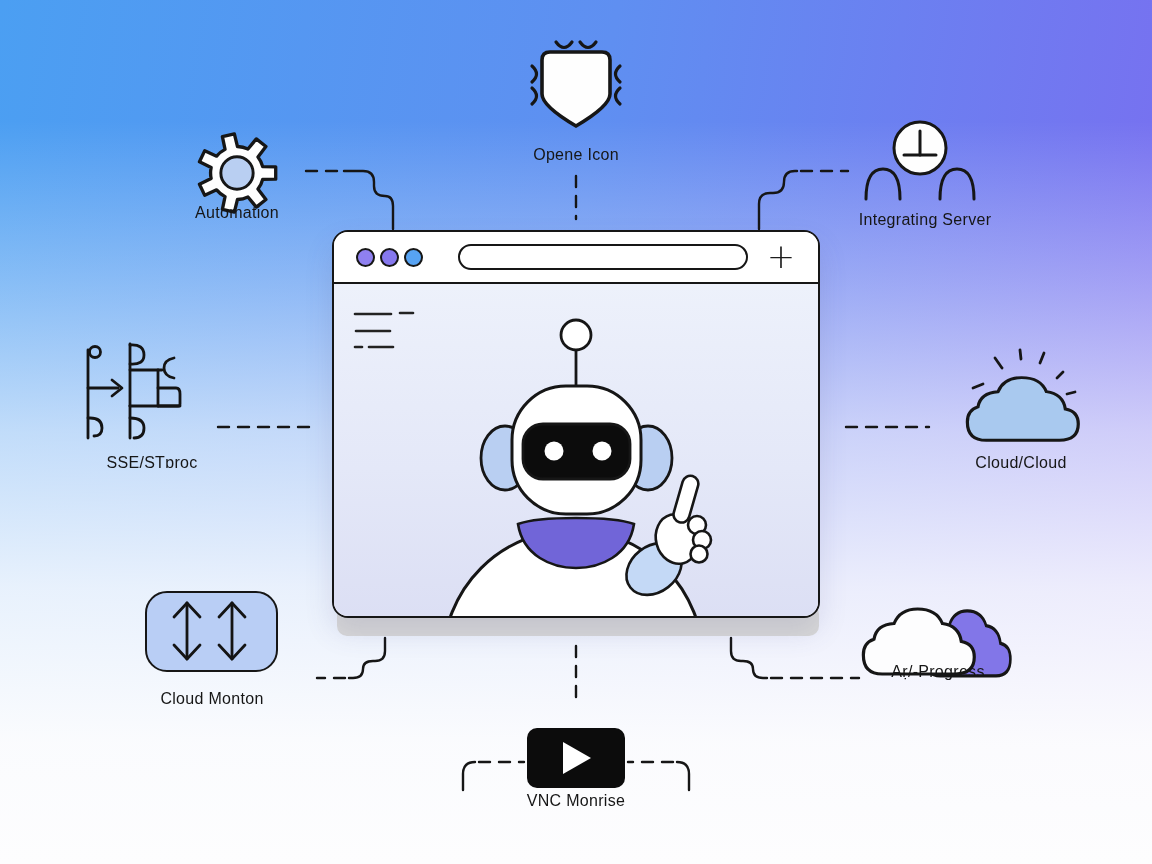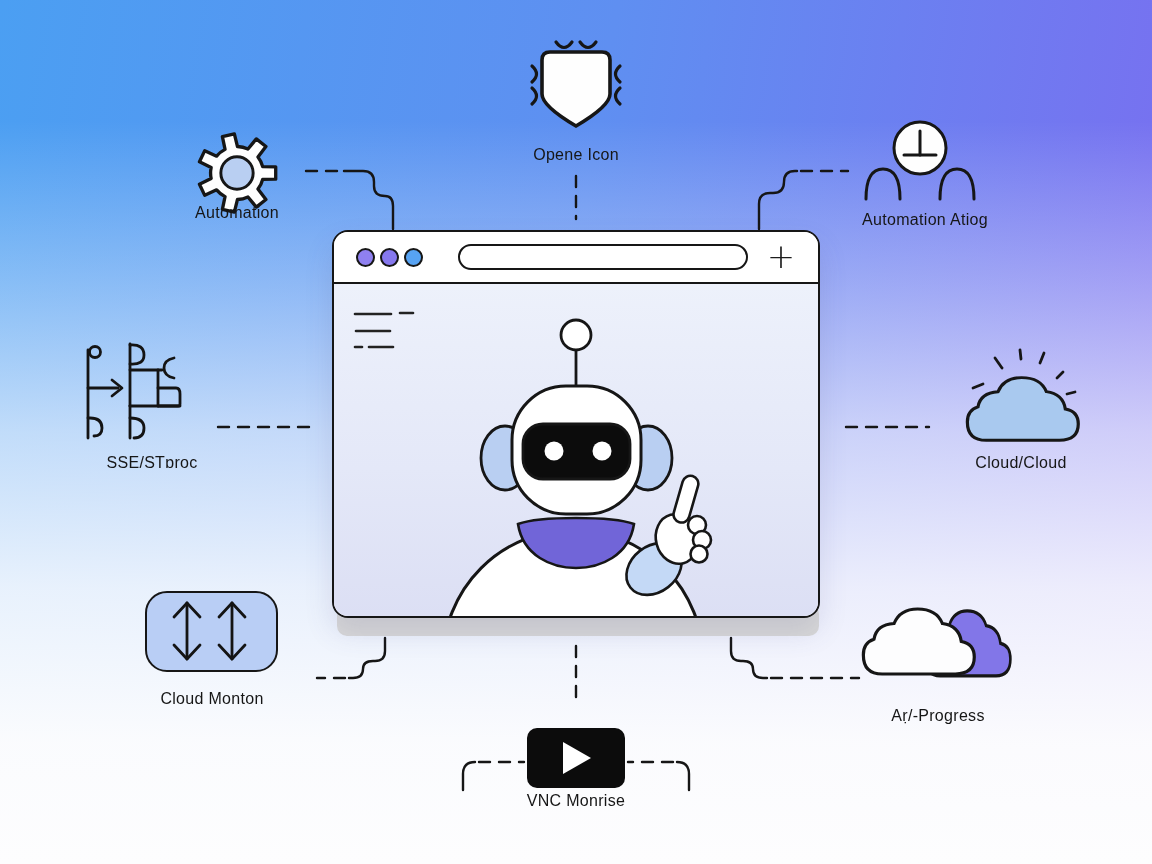--- a/index.html
+++ b/index.html
@@ -170,21 +170,21 @@
 
   <svg class="abs icon-svg" style="left:854px;top:113px" width="132" height="92" viewBox="0 0 132 92">
     <g stroke="var(--outline)" stroke-width="3" fill="none" stroke-linecap="round">
       <circle cx="66" cy="35" r="26" fill="#fefefe"></circle>
       <line x1="66" y1="18" x2="66" y2="42"></line>
         <line x1="50" y1="42" x2="82" y2="42"></line>
       <path d="M12,86 Q12,56 29,56 Q46,56 46,86"></path>
       <path d="M86,86 Q86,56 103,56 Q120,56 120,86"></path>
     </g>
   </svg>
-  <div class="label" style="left:925px;top:211px">Automation Atiog</div>
+  <div class="label" style="left:925px;top:211px">Integrating Server</div>
 
   <svg class="abs icon-svg" style="left:80px;top:340px" width="110" height="105" viewBox="0 0 110 105">
     <g stroke="#141414" stroke-width="2.8" fill="none" stroke-linecap="round" stroke-linejoin="round">
       <line x1="8" y1="10" x2="8" y2="98"></line>
       <circle cx="15" cy="12" r="5.5"></circle>
       <line x1="8" y1="48" x2="38" y2="48"></line>
       <path d="M32,40 L42,48 L32,56"></path>
       <path d="M8,78 h2 q12,0 12,10 q0,8 -8,8"></path>
       <line x1="50" y1="4" x2="50" y2="66"></line>
       <path d="M50,5 q14,-1 14,10 q0,10 -14,9"></path>
@@ -231,15 +231,15 @@
 
   <button class="abs vncbtn">
     <span class="tri"></span>
   </button>
   <div class="label" style="left:576px;top:792px">VNC Monrise</div>
 
   <svg class="abs icon-svg" style="left:858px;top:596px" width="160" height="92" viewBox="0 0 160 92">
     <use href="#cloud" transform="translate(66,6) scale(0.90,1.12)" fill="var(--cloud-purple)" stroke="var(--outline)" stroke-width="2.9"></use>
     <use href="#cloud" transform="translate(3,4) scale(1.18,1.12)" fill="#fdfdfe" stroke="var(--outline)" stroke-width="2.7"></use>
   </svg>
-  <div class="label" style="left:938px;top:707px">Aṛ/-Progress</div>
+  <div class="label" style="left:938px;top:663px">Aṛ/-Progress</div>
 
 </div>
 
 </body></html>

